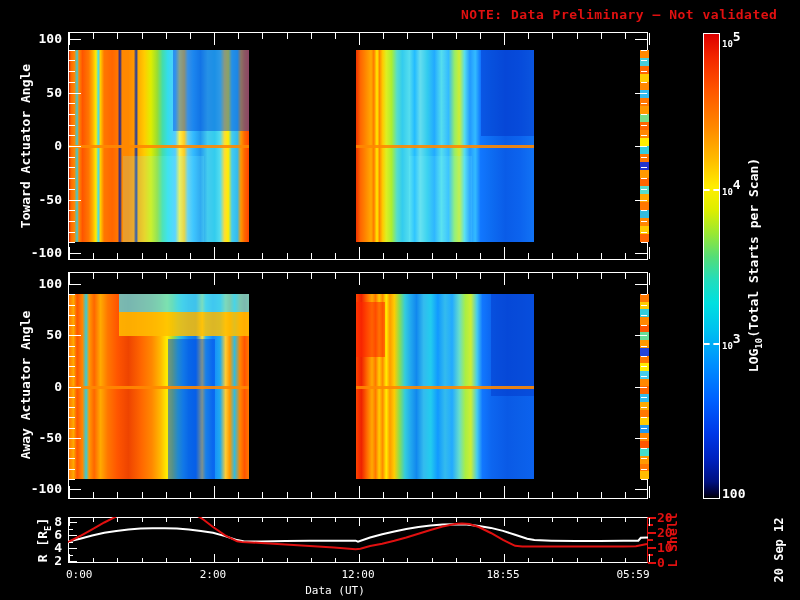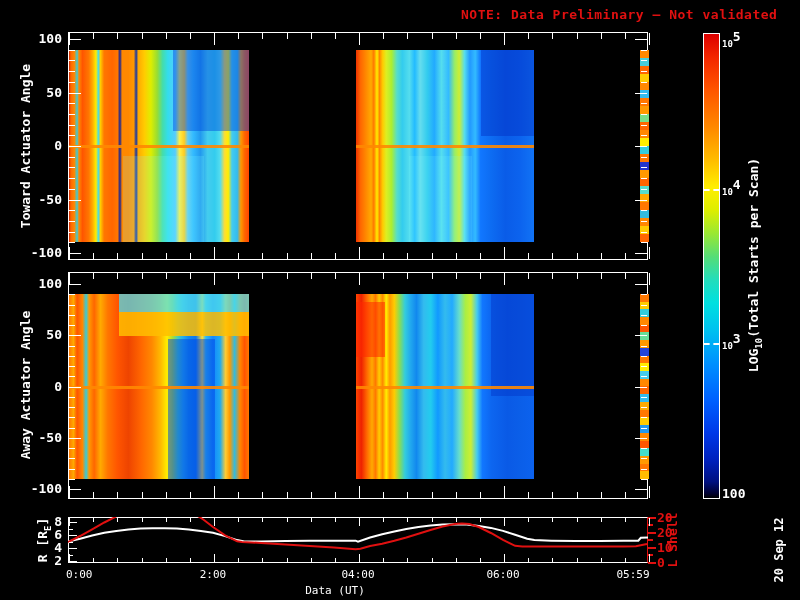--- a/index.html
+++ b/index.html
@@ -340,22 +340,22 @@
     <div class="ylab" style="left: 0px; top: 521px;">8</div>
     <div class="ylab" style="left: 0px; top: 534.166px;">6</div>
     <div class="ylab" style="left: 0px; top: 547.332px;">4</div>
     <div class="ylab" style="left: 0px; top: 560.498px;">2</div>
     <div class="llab" style="left: 657px; top: 516.5px;">20</div>
     <div class="llab" style="left: 657px; top: 531.5px;">20</div>
     <div class="llab" style="left: 657px; top: 546.5px;">10</div>
     <div class="llab" style="left: 657px; top: 561.5px;">0</div>
     <div class="xlab" style="top: 568px; left: 66px; transform: none;">0:00</div>
     <div class="xlab" style="top: 568px; left: 213px;">2:00</div>
-    <div class="xlab" style="top: 568px; left: 358px;">04:00</div>
-    <div class="xlab" style="top: 568px; left: 503px;">06:00</div>
+    <div class="xlab" style="top: 568px; left: 358px;">12:00</div>
+    <div class="xlab" style="top: 568px; left: 503px;">18:55</div>
     <div class="xlab" style="top: 568px; left: 633px;">05:59</div>
     <svg width="580" height="46" viewBox="0 0 580 46" style="position: absolute; left: 68px; top: 517px; overflow: hidden;">
       <polyline points="0.0,24.4 12.1,21.8 24.2,18.5 36.3,15.8 48.3,13.9 60.4,12.6 72.5,11.6 84.6,11.2 96.7,11.2 108.8,11.6 120.8,12.6 132.9,13.9 145.0,15.8 157.1,19.1 169.2,23.1 176.4,24.4 193.3,24.4 217.5,24.1 241.7,23.7 265.8,23.7 287.6,23.7 290.0,24.7 302.1,20.5 314.2,17.2 326.3,14.5 338.3,11.9 350.4,9.9 362.5,8.6 374.6,7.6 386.7,7.3 398.8,7.6 410.8,8.9 422.9,10.9 435.0,13.9 447.1,17.8 459.2,21.8 466.4,23.1 483.3,23.7 507.5,24.1 531.7,24.1 555.8,23.7 570.3,23.7 572.8,20.8 580.0,20.5" fill="none" stroke="#ffffff" stroke-width="2"></polyline>
       <polyline points="0.0,25.0 12.1,19.0 24.2,12.3 36.3,5.5 48.3,-0.5 60.4,-8.0 84.6,-17.0 108.8,-12.5 125.7,-3.5 135.3,2.5 145.0,10.0 157.1,18.3 169.2,24.3 174.0,25.0 193.3,26.0 217.5,27.5 241.7,28.9 265.8,30.5 287.6,32.2 292.4,31.8 302.1,29.0 314.2,26.8 326.3,23.8 338.3,20.5 350.4,16.8 362.5,13.0 374.6,9.5 386.7,7.0 393.9,6.5 401.2,7.0 410.8,10.0 422.9,16.0 435.0,22.8 447.1,28.8 454.3,29.5 483.3,29.5 507.5,29.5 531.7,29.5 555.8,29.5 567.9,29.2 577.6,27.3 580.0,27.0" fill="none" stroke="#e01010" stroke-width="2"></polyline>
     </svg>
     <div class="cblab" style="left: 722px; top: 40px;"><span class="b">10</span><sup>5</sup></div>
     <div class="cblab" style="left: 722px; top: 187.651px;"><span class="b">10</span><sup>4</sup></div>
     <div class="cblab" style="left: 722px; top: 342.349px;"><span class="b">10</span><sup>3</sup></div>
     <div class="cblab" style="left: 722px; top: 493px; font-size: 13px;">100</div>
   </div>

